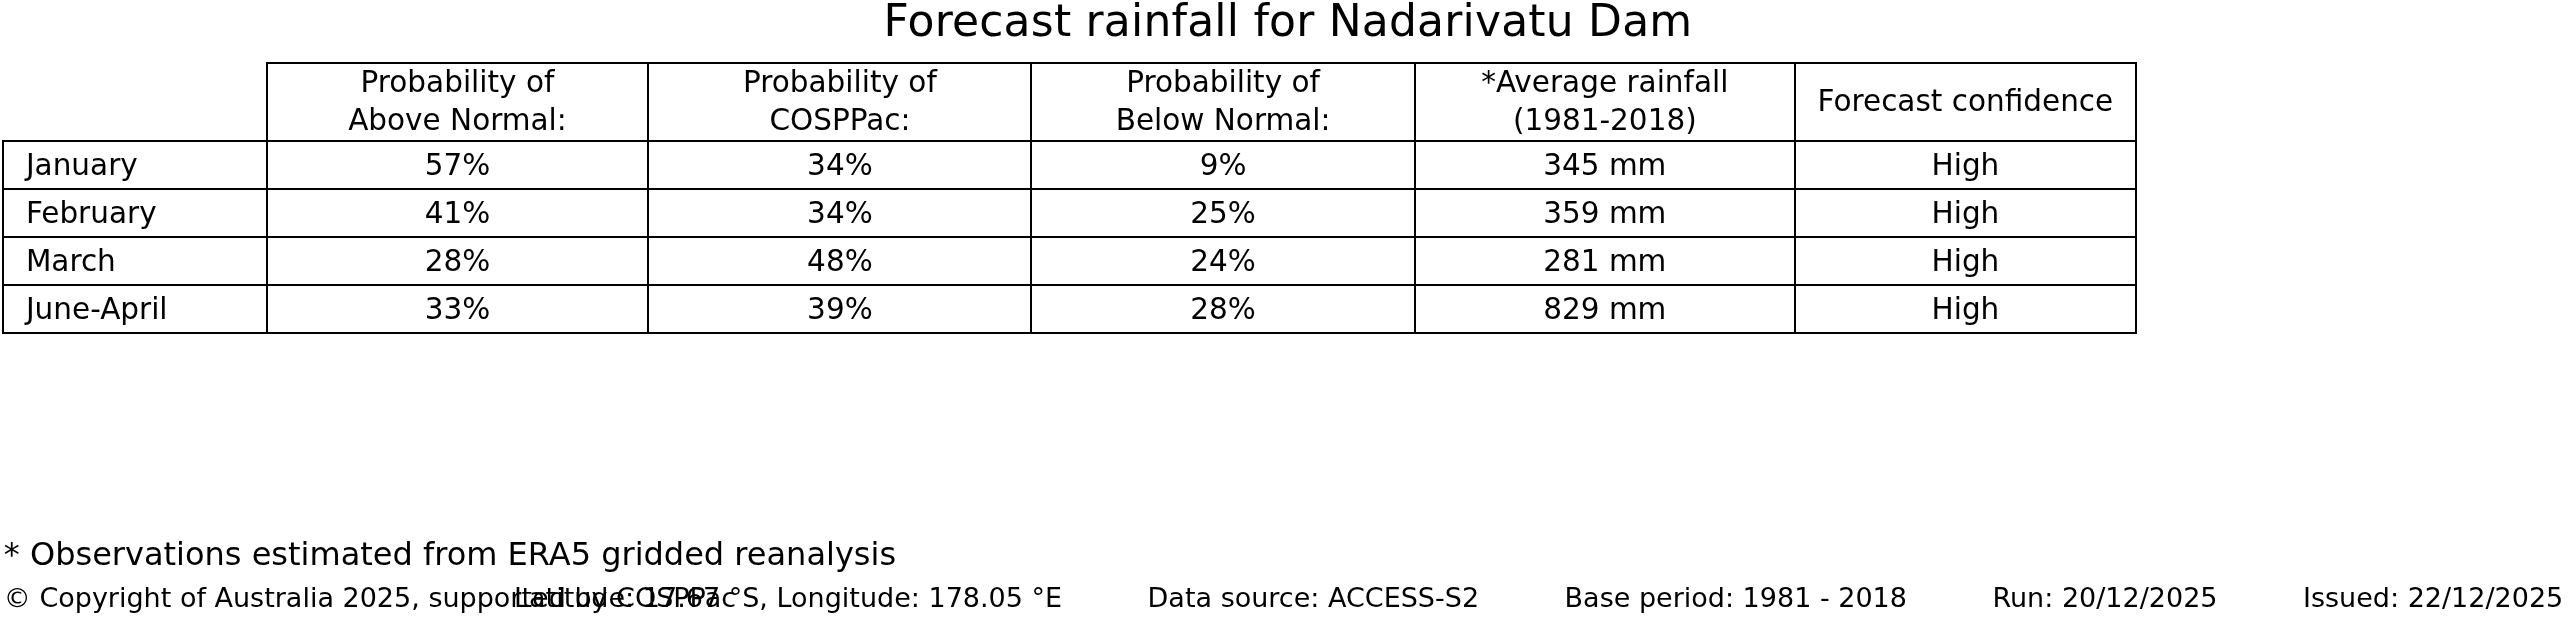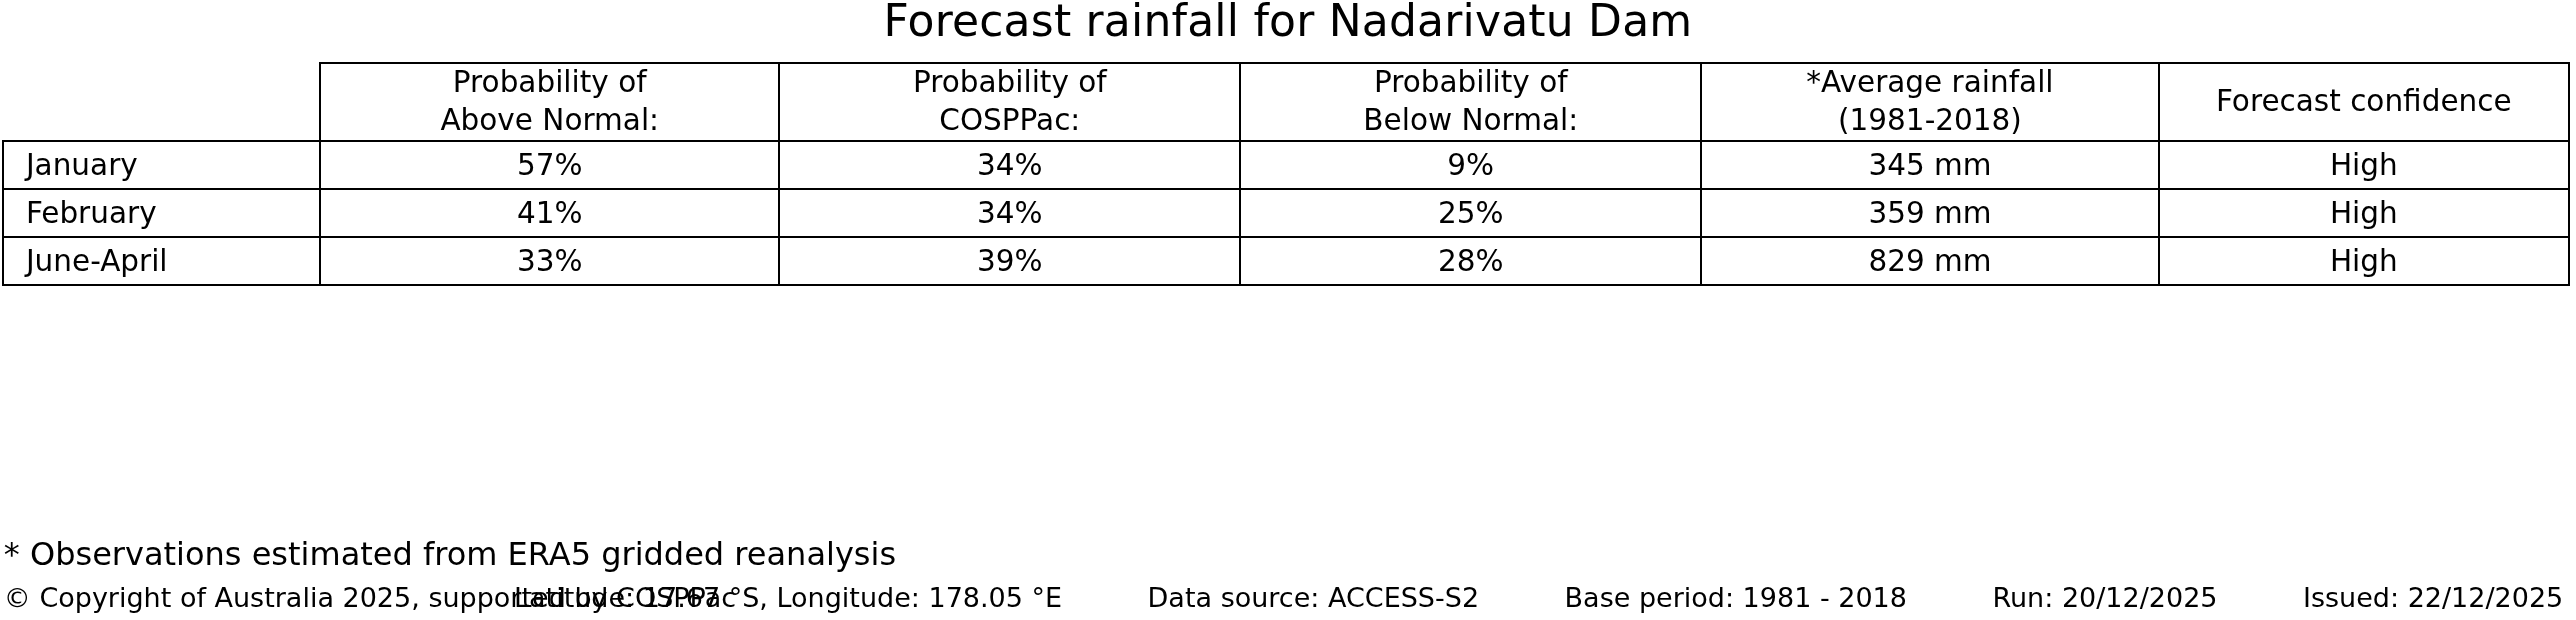--- a/index.html
+++ b/index.html
@@ -29,21 +29,21 @@
     font-size: 44px;
     font-weight: normal;
     letter-spacing: 0.2px;
     line-height: 1.3;
   }
   table.forecast {
     position: absolute;
     top: 62px;
     left: 1.9px;
     border-collapse: collapse;
-    width: 2568px;
+    width: 2135px;
     table-layout: fixed;
   }
   table.forecast td, table.forecast th {
     border: 2.4px solid #000000;
     font-weight: normal;
     font-size: 29.5px;
     text-align: center;
     padding: 0;
     vertical-align: middle;
   }
@@ -154,20 +154,28 @@
       </tr>
       <tr>
         <td class="rowlabel">February</td>
         <td>41%</td>
         <td>34%</td>
         <td>25%</td>
         <td>359 mm</td>
         <td>High</td>
       </tr>
       <tr>
+        <td class="rowlabel">March</td>
+        <td>28%</td>
+        <td>48%</td>
+        <td>24%</td>
+        <td>281 mm</td>
+        <td>High</td>
+      </tr>
+      <tr>
         <td class="rowlabel">June-April</td>
         <td>33%</td>
         <td>39%</td>
         <td>28%</td>
         <td>829 mm</td>
         <td>High</td>
       </tr>
     </tbody>
   </table>
 

